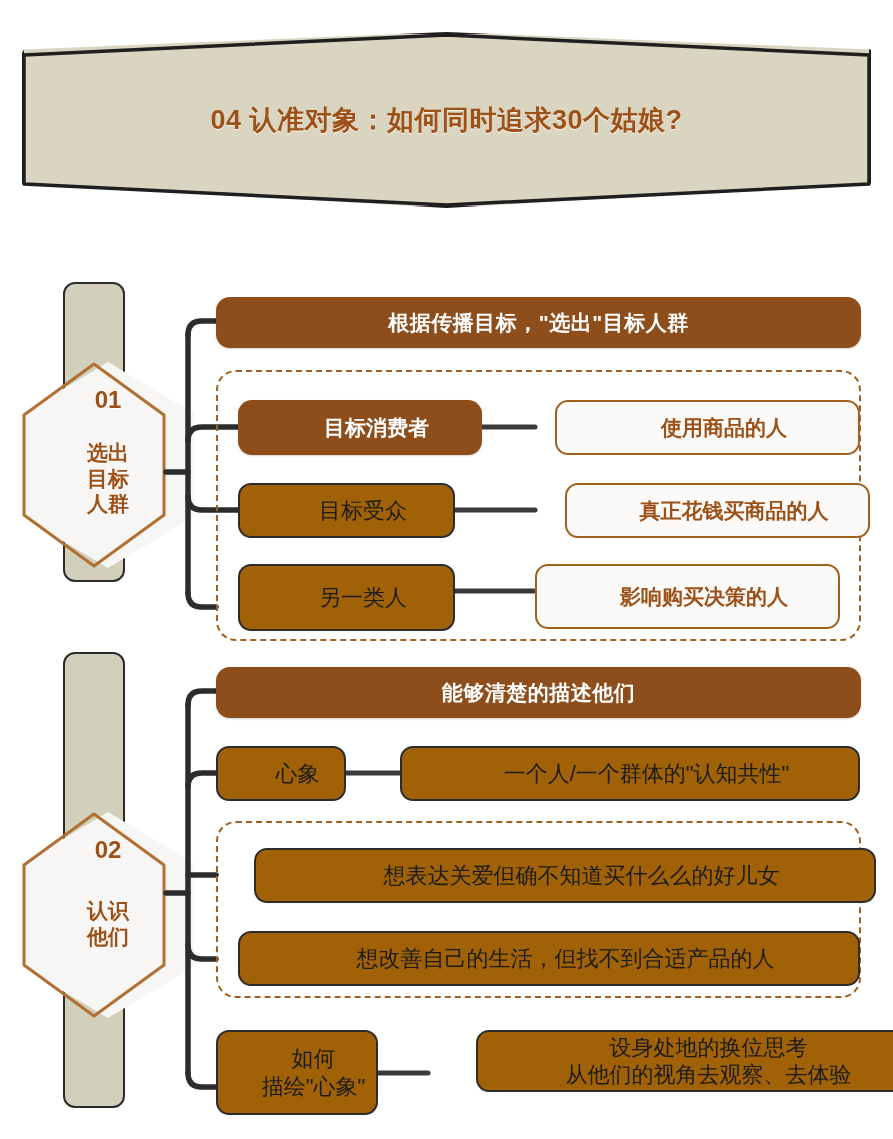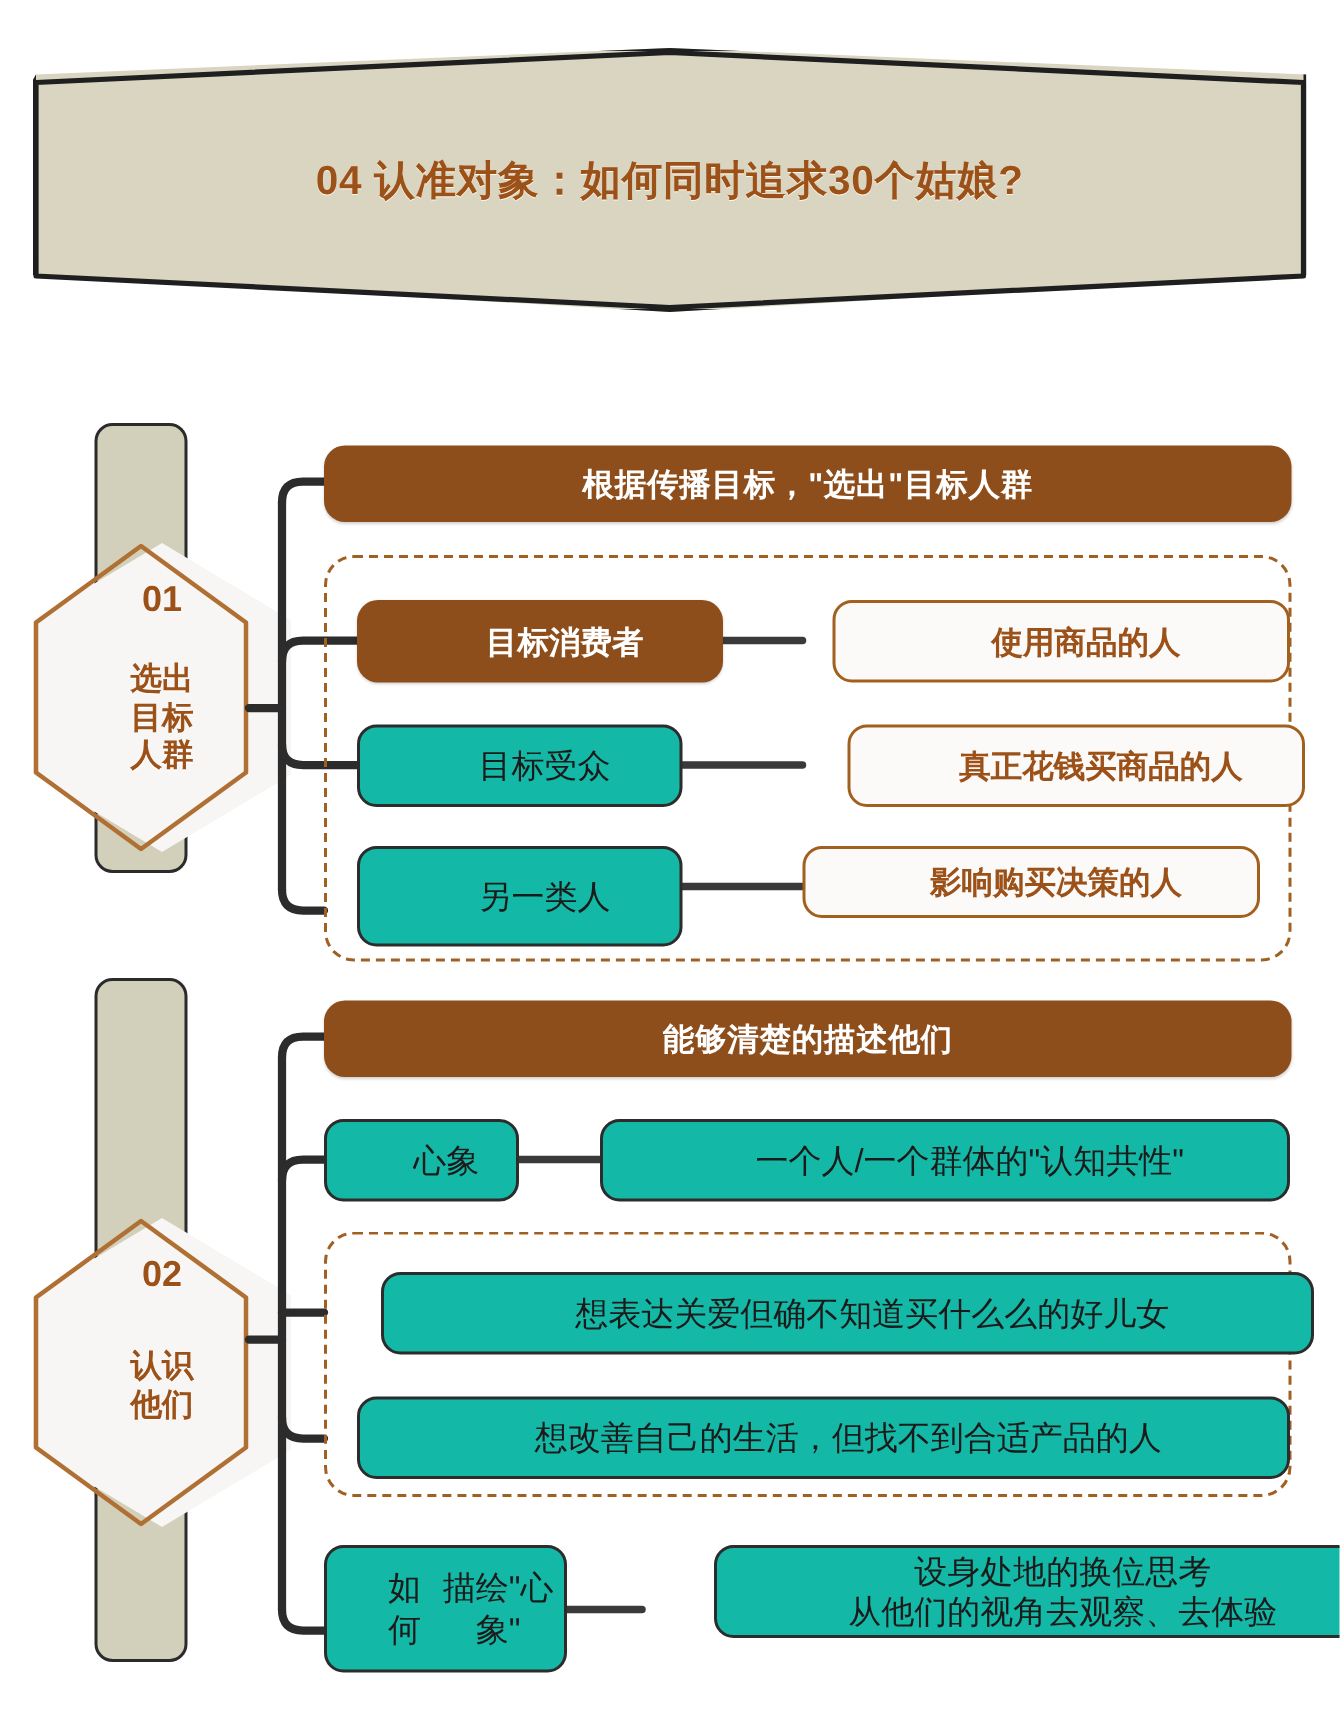--- a/index.html
+++ b/index.html
@@ -78,21 +78,21 @@
   }
   .dashbox{
     position:absolute;border:2px dashed #a25f22;border-radius:20px;
     box-sizing:border-box;background:transparent;
   }
   .box{
     position:absolute;box-sizing:border-box;border-radius:13px;
     display:flex;align-items:center;justify-content:center;text-align:center;padding-left:33px;
   }
   .box-dark{
-    border:2.5px solid #2c2c2c;background:#14b8a6;color:#1b1b1b;
+    border:2.5px solid #2c2c2c;background:#a16207;color:#1b1b1b;
     font-size:22px;font-weight:normal;
   }
   .box-brown{
     border:2px solid #a2601f;background:#fbfaf8;color:#9c5118;
     font-size:21px;font-weight:bold;
   }
   .box-fillbrown{
     border:none;background:#8d4e1c;color:#ffffff;
     font-size:21px;font-weight:bold;border-radius:14px;
     box-shadow:0 1px 2px rgba(0,0,0,.18);
@@ -177,33 +177,33 @@
 
   <div class="dashbox" id="s1dash" style="left:216px;top:370px;width:645px;height:271px;"></div>
 
   <div class="box box-fillbrown" style="left:238px;top:400px;width:244px;height:55px;">目标消费者</div>
   <div class="box box-brown" style="left:535px;top:400px;width:305px;height:55px;margin-left:20px;">使用商品的人</div>
 
   <div class="box box-dark" style="left:238px;top:483px;width:217px;height:55px;">目标受众</div>
   <div class="box box-brown" style="left:565px;top:483px;width:305px;height:55px;">真正花钱买商品的人</div>
 
   <div class="box box-dark" style="left:238px;top:564px;width:217px;height:67px;">另一类人</div>
-  <div class="box box-brown" style="left:535px;top:564px;width:305px;height:48px;">影响购买决策的人</div>
+  <div class="box box-brown" style="left:535px;top:564px;width:305px;height:65px;">影响购买决策的人</div>
 
   <div class="hdrbar" id="s2head" style="left:216px;top:667px;width:645px;height:51px;">能够清楚的描述他们</div>
 
   <div class="box box-dark" style="left:216px;top:746px;width:130px;height:55px;">心象</div>
   <div class="box box-dark" style="left:400px;top:746px;width:460px;height:55px;">一个人/一个群体的"认知共性"</div>
 
   <div class="dashbox" id="s2dash" style="left:216px;top:821px;width:645px;height:177px;"></div>
 
   <div class="box box-dark" style="left:254px;top:848px;width:622px;height:55px;">想表达关爱但确不知道买什么么的好儿女</div>
   <div class="box box-dark" style="left:238px;top:931px;width:622px;height:55px;">想改善自己的生活，但找不到合适产品的人</div>
 
-  <div class="box box-dark two-line" style="left:216px;top:1030px;width:162px;height:85px;">
+  <div class="box box-dark two-line" style="left:216px;top:1030px;width:162px;height:85px;flex-direction:column;">
     <div>如何</div>
     <div>描绘"心象"</div>
   </div>
   <div class="box box-dark two-line" style="left:428px;top:1030px;width:432px;height:62px;flex-direction:column;margin-left:48px;">
     <div>设身处地的换位思考</div>
     <div>从他们的视角去观察、去体验</div>
   </div>
 
 </div>
 

